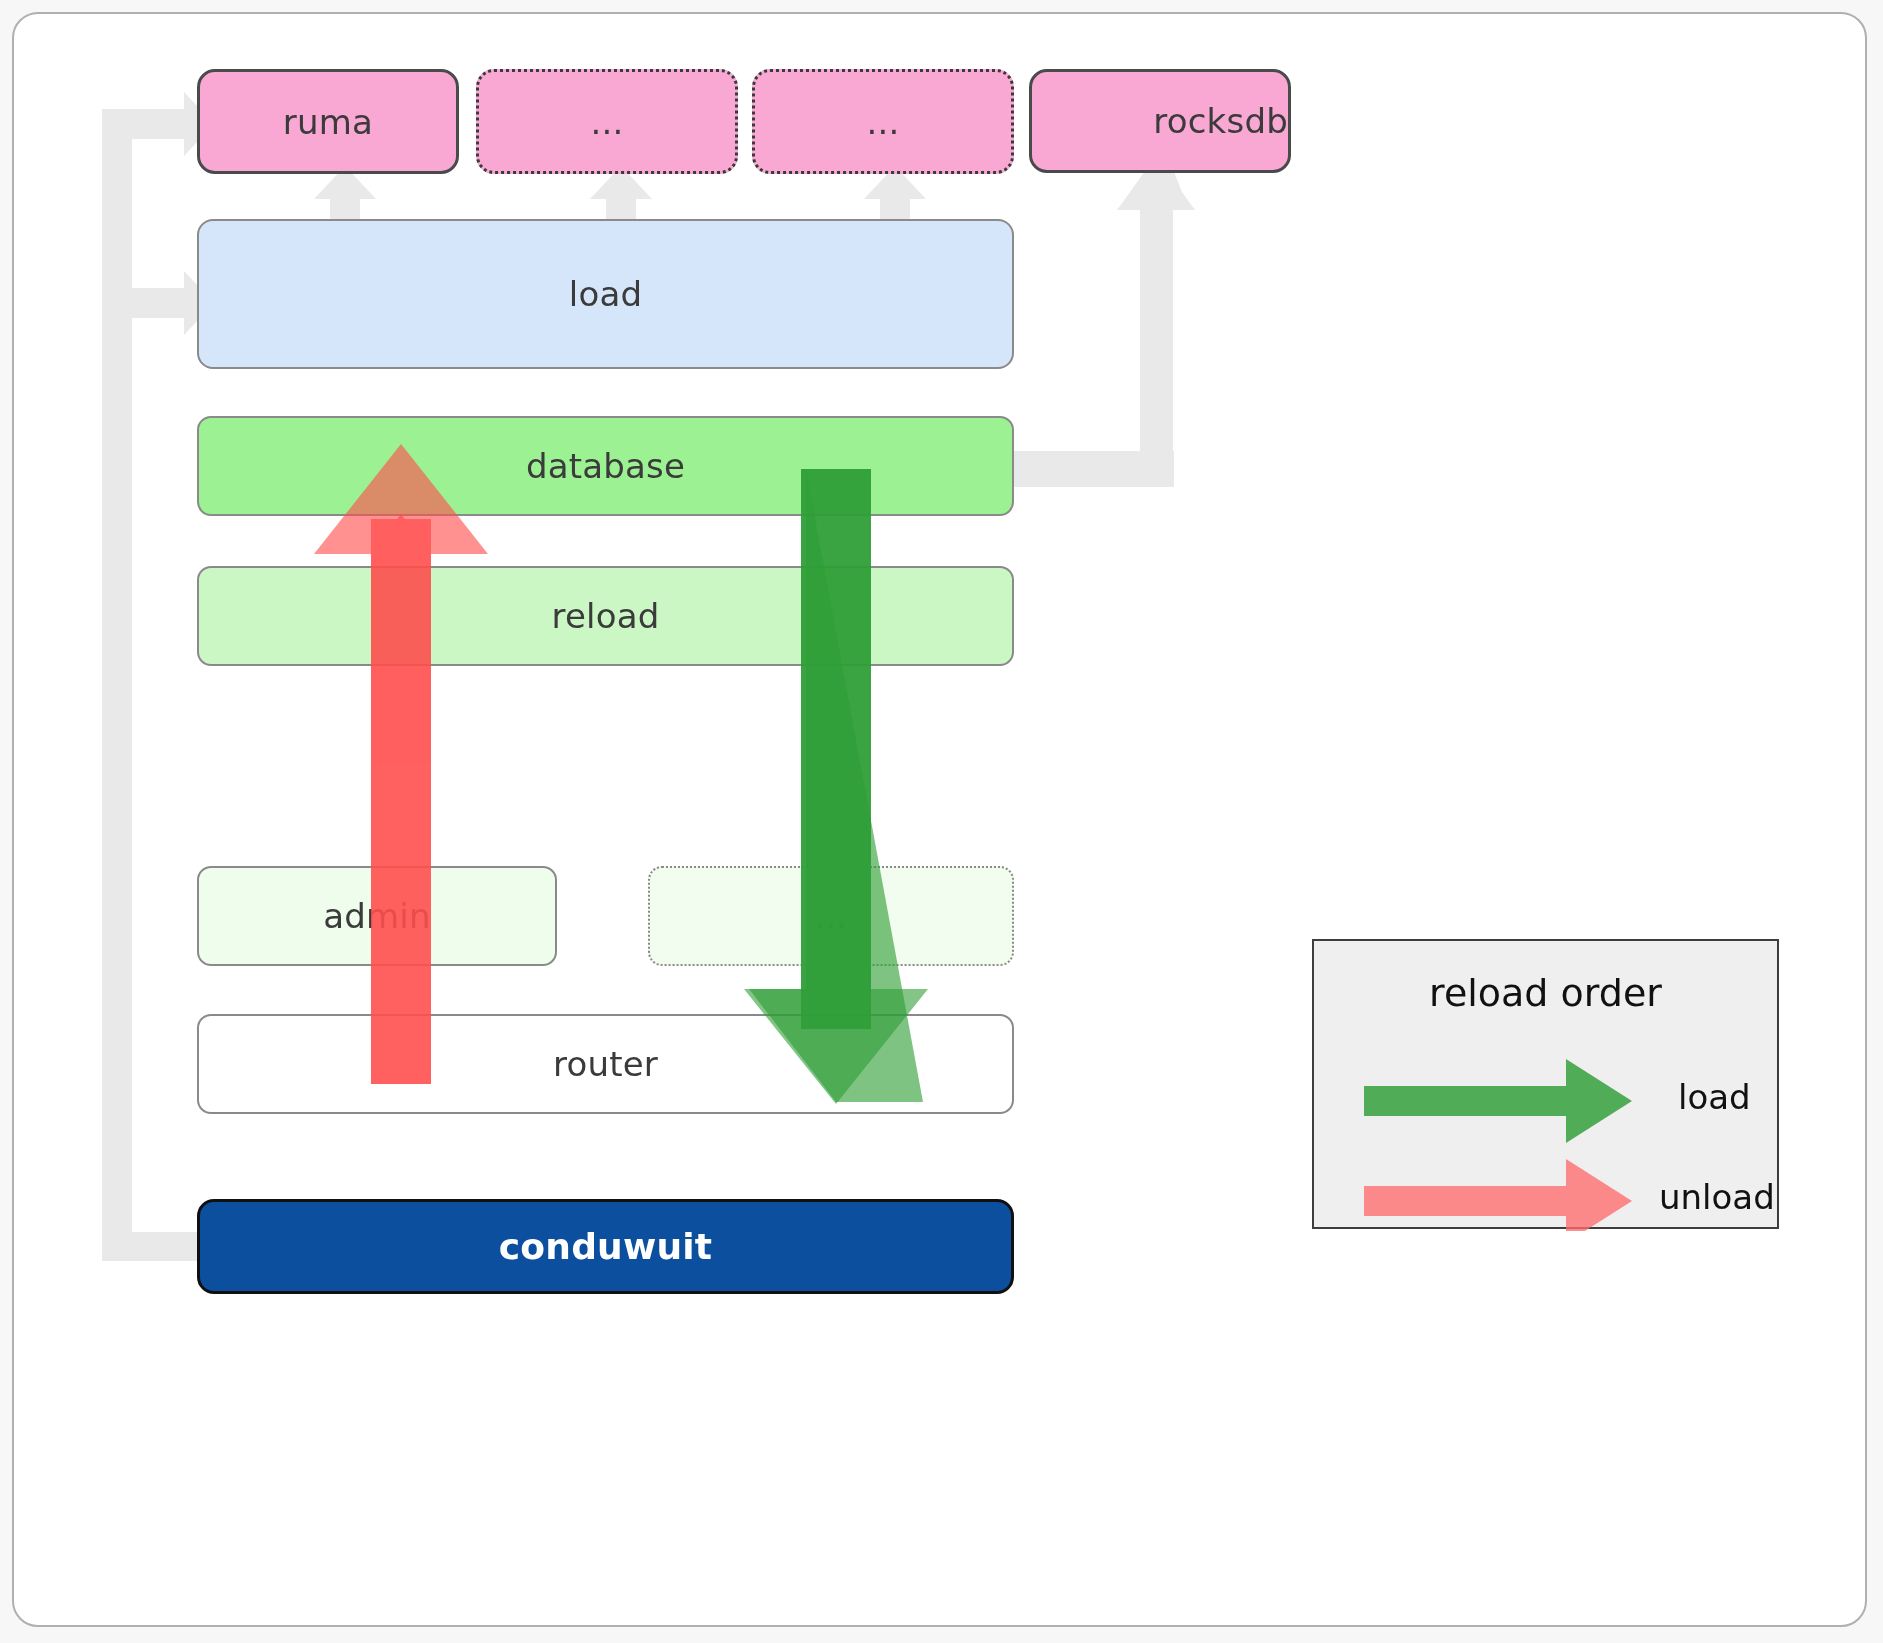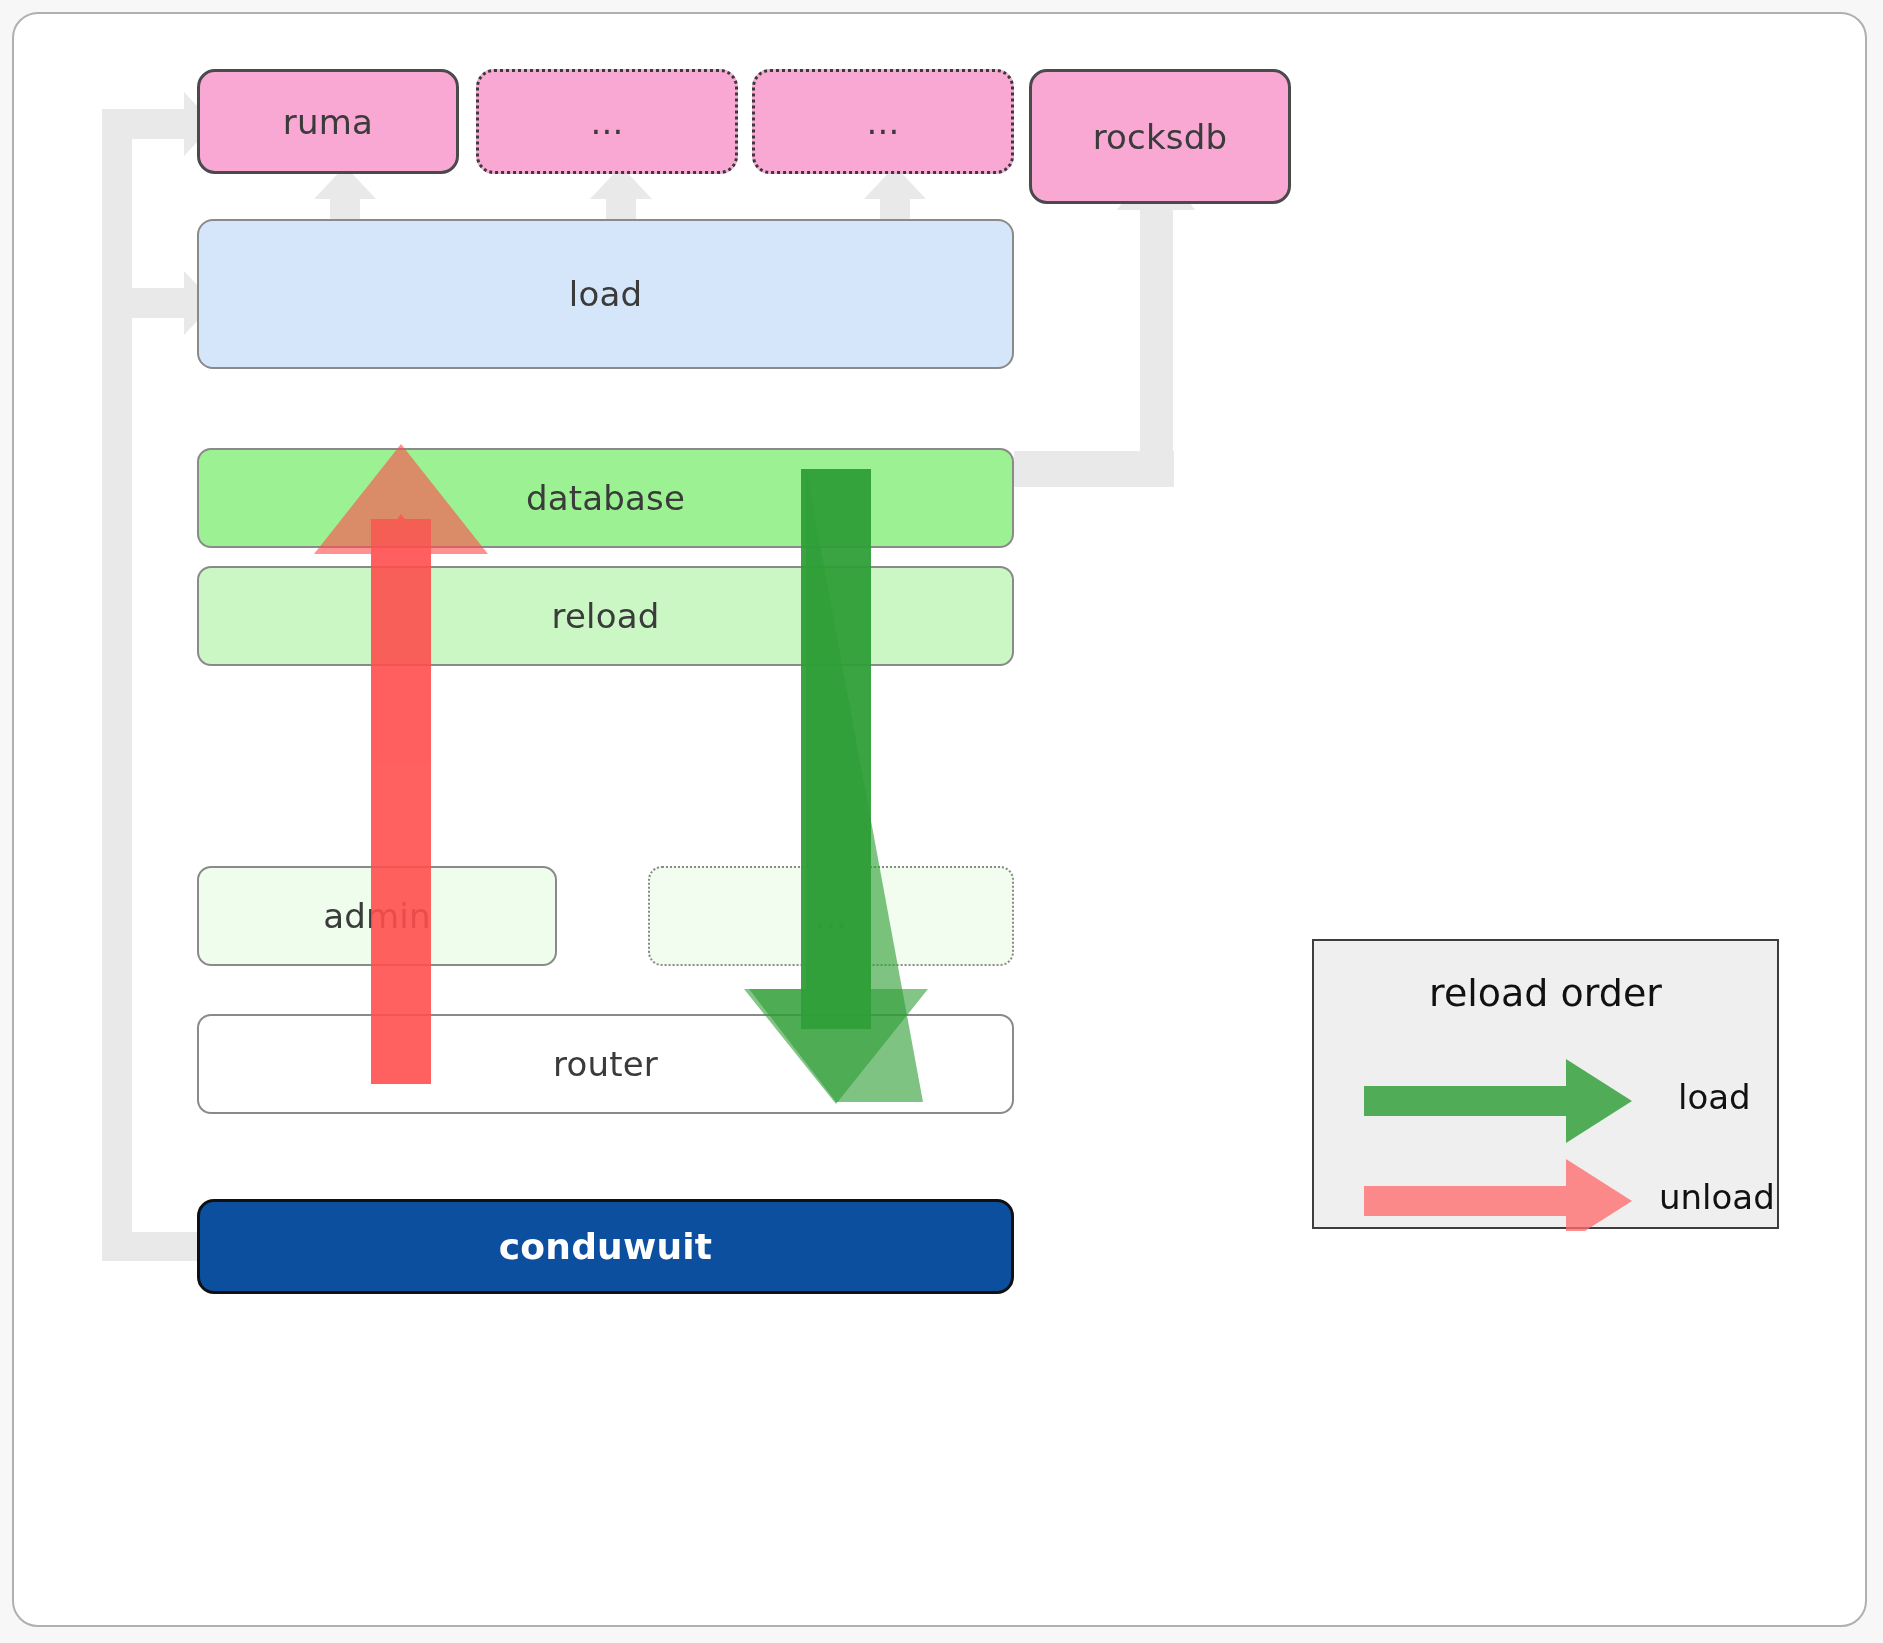--- a/index.html
+++ b/index.html
@@ -49,21 +49,21 @@
   .peach.dotted{ border:3px dotted #3a3a3a; }
 
   
   .core{
     background:#d5e6fb;
     border:2px solid #8a8a8a;
     border-radius:16px;
   }
 
   
-  .lv1{ background:#9cf292; border:2px solid #8a8a8a;margin-top:32px; }
+  .lv1{ background:#9cf292; border:2px solid #8a8a8a; }
   .lv2{ background:#cbf7c4; border:2px solid #8a8a8a; }
   .lv3{ background:#ddfad7; border:2px solid #8a8a8a; }
   .lv4{ background:#effdec; border:2px solid #8a8a8a; }
   .lv4d{ background:#f2fdf0; border:2px dotted #8a8a8a; }
   .lv5{ background:#ffffff; border:2px solid #8a8a8a; }
 
   .conduwuit{
     background:#0b4f9e;
     border:3px solid #101010;
     border-radius:17px;
@@ -167,21 +167,21 @@
 
     <div class="node peach" style="left:183px;top:55px;width:262px;height:105px;">
       <span>ruma</span>
     </div>
     <div class="node peach dotted" style="left:462px;top:55px;width:262px;height:105px;">
       <span>...</span>
     </div>
     <div class="node peach dotted" style="left:738px;top:55px;width:262px;height:105px;">
       <span>...</span>
     </div>
-    <div class="node peach" style="left:1015px;top:55px;width:262px;height:135px;">
+    <div class="node peach" style="left:1015px;top:55px;width:262px;height:104px;justify-content:flex-end;">
       <span>rocksdb</span>
     </div>
 
     <div class="node core" style="left:183px;top:205px;width:817px;height:150px;">
       <span>load</span>
     </div>
 
     <div class="node lv1" style="left:183px;top:402px;width:817px;height:100px;">
       <span>database</span>
     </div>

